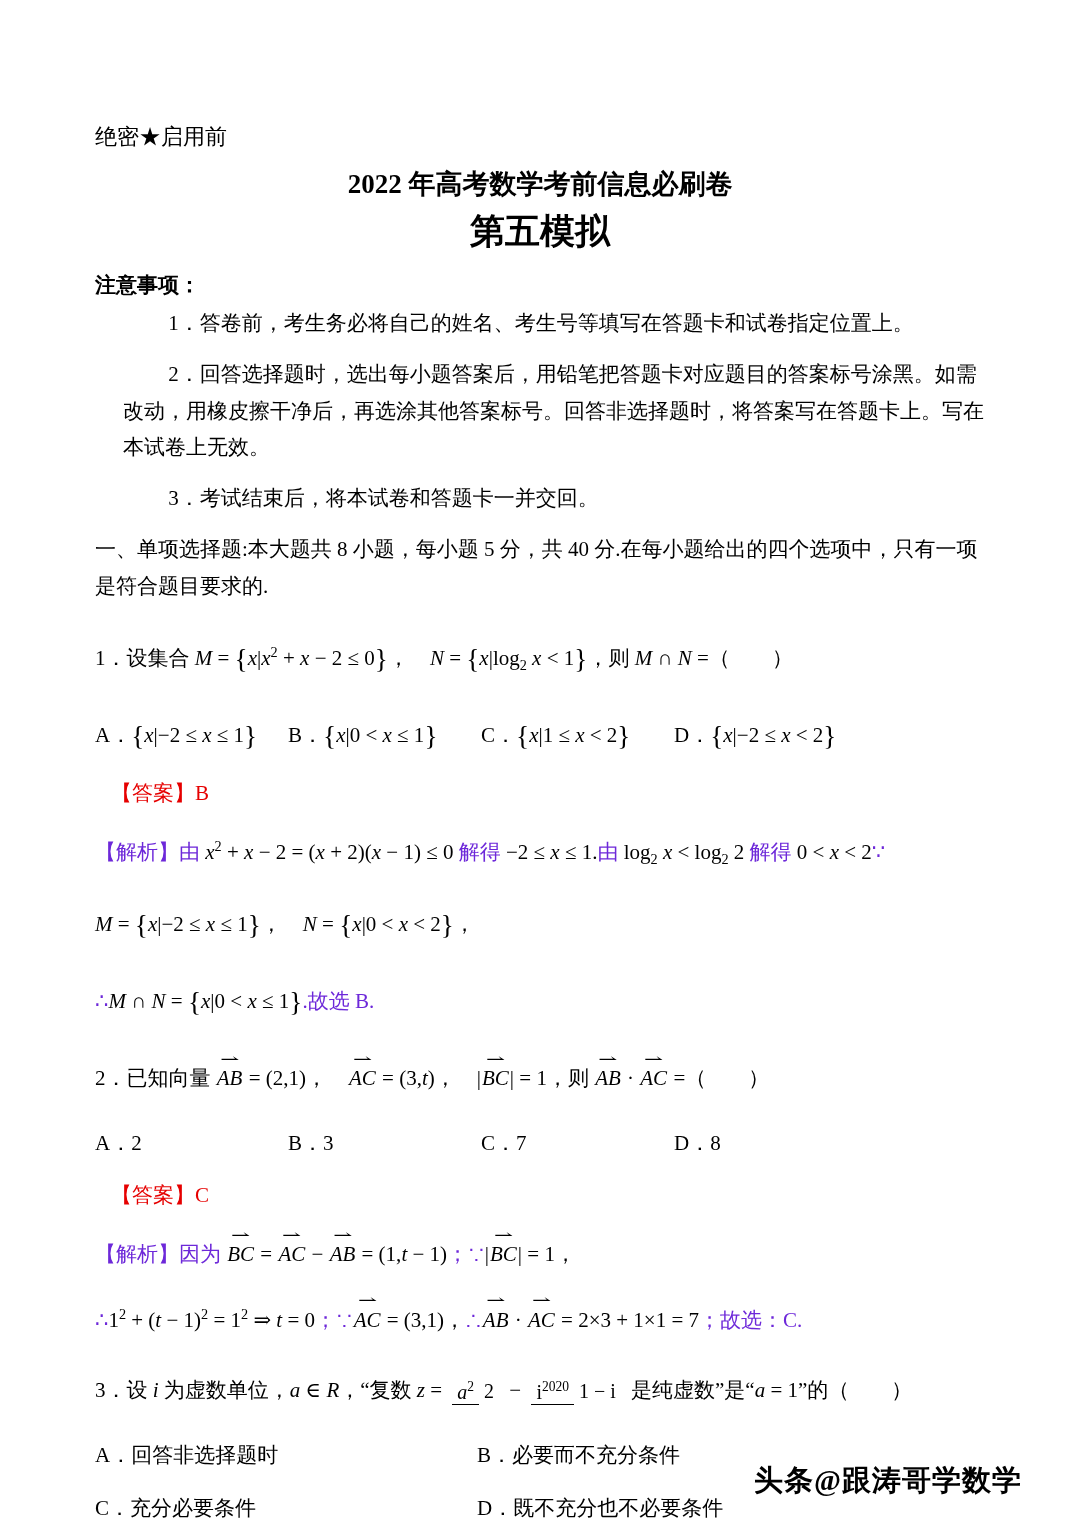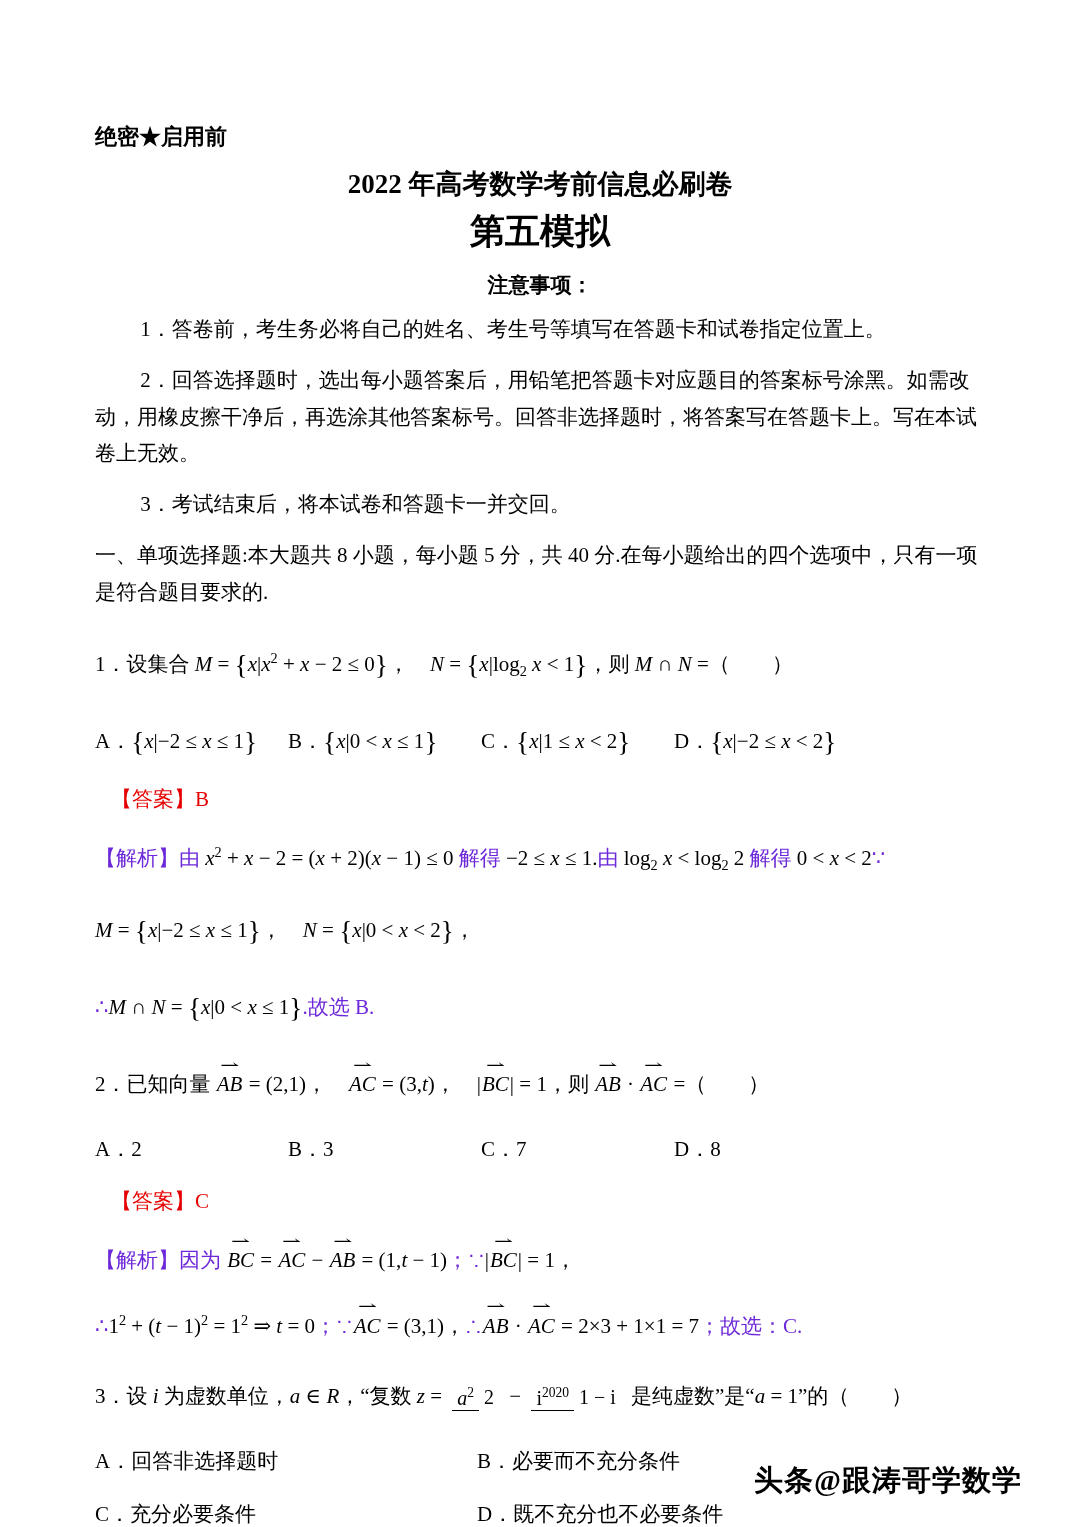--- a/index.html
+++ b/index.html
@@ -3,26 +3,26 @@
 <meta charset="utf-8">
 <style>
   html,body{margin:0;padding:0;}
   body{
     width:1080px;height:1527px;
     background:#ffffff;color:#000;
     font-family:"Liberation Serif","DejaVu Serif",serif;
     position:relative;overflow:hidden;
   }
   .page{padding:122px 95px 0 95px;font-size:21px;}
-  .secret{font-weight:bold;font-size:22px;margin-bottom:14px;}
+  .secret{font-weight:normal;font-size:22px;margin-bottom:14px;}
   .title{text-align:center;font-size:27px;font-weight:bold;margin:14px 0 6px 0;}
   .subtitle{text-align:center;font-size:35px;font-weight:bold;margin:6px 0 16px 0;}
-  .notice-head{font-weight:bold;font-size:21px;margin:8px 0 12px 0;text-align:center;}
+  .notice-head{font-weight:bold;font-size:21px;margin:8px 0 6px 0;}
   p.line{margin:0 0 14px 0;line-height:1.75;}
-  p.indent{text-indent:2.15em;}
+  p.indent{text-indent:2.15em;margin-left:28px;}
   .mline{margin:26px 0;line-height:1.9;}
   .qstem{margin-top:30px;}
   .red{color:#e60000;}
   .r{color:#6d28d9;}
   i{font-style:italic;}
   .br{font-size:1.3em;vertical-align:-0.1em;}
   sup{font-size:0.68em;}
   sub{font-size:0.68em;}
   .vec{font-style:italic;display:inline-block;position:relative;padding:0 1px;}
   .vec::after{

